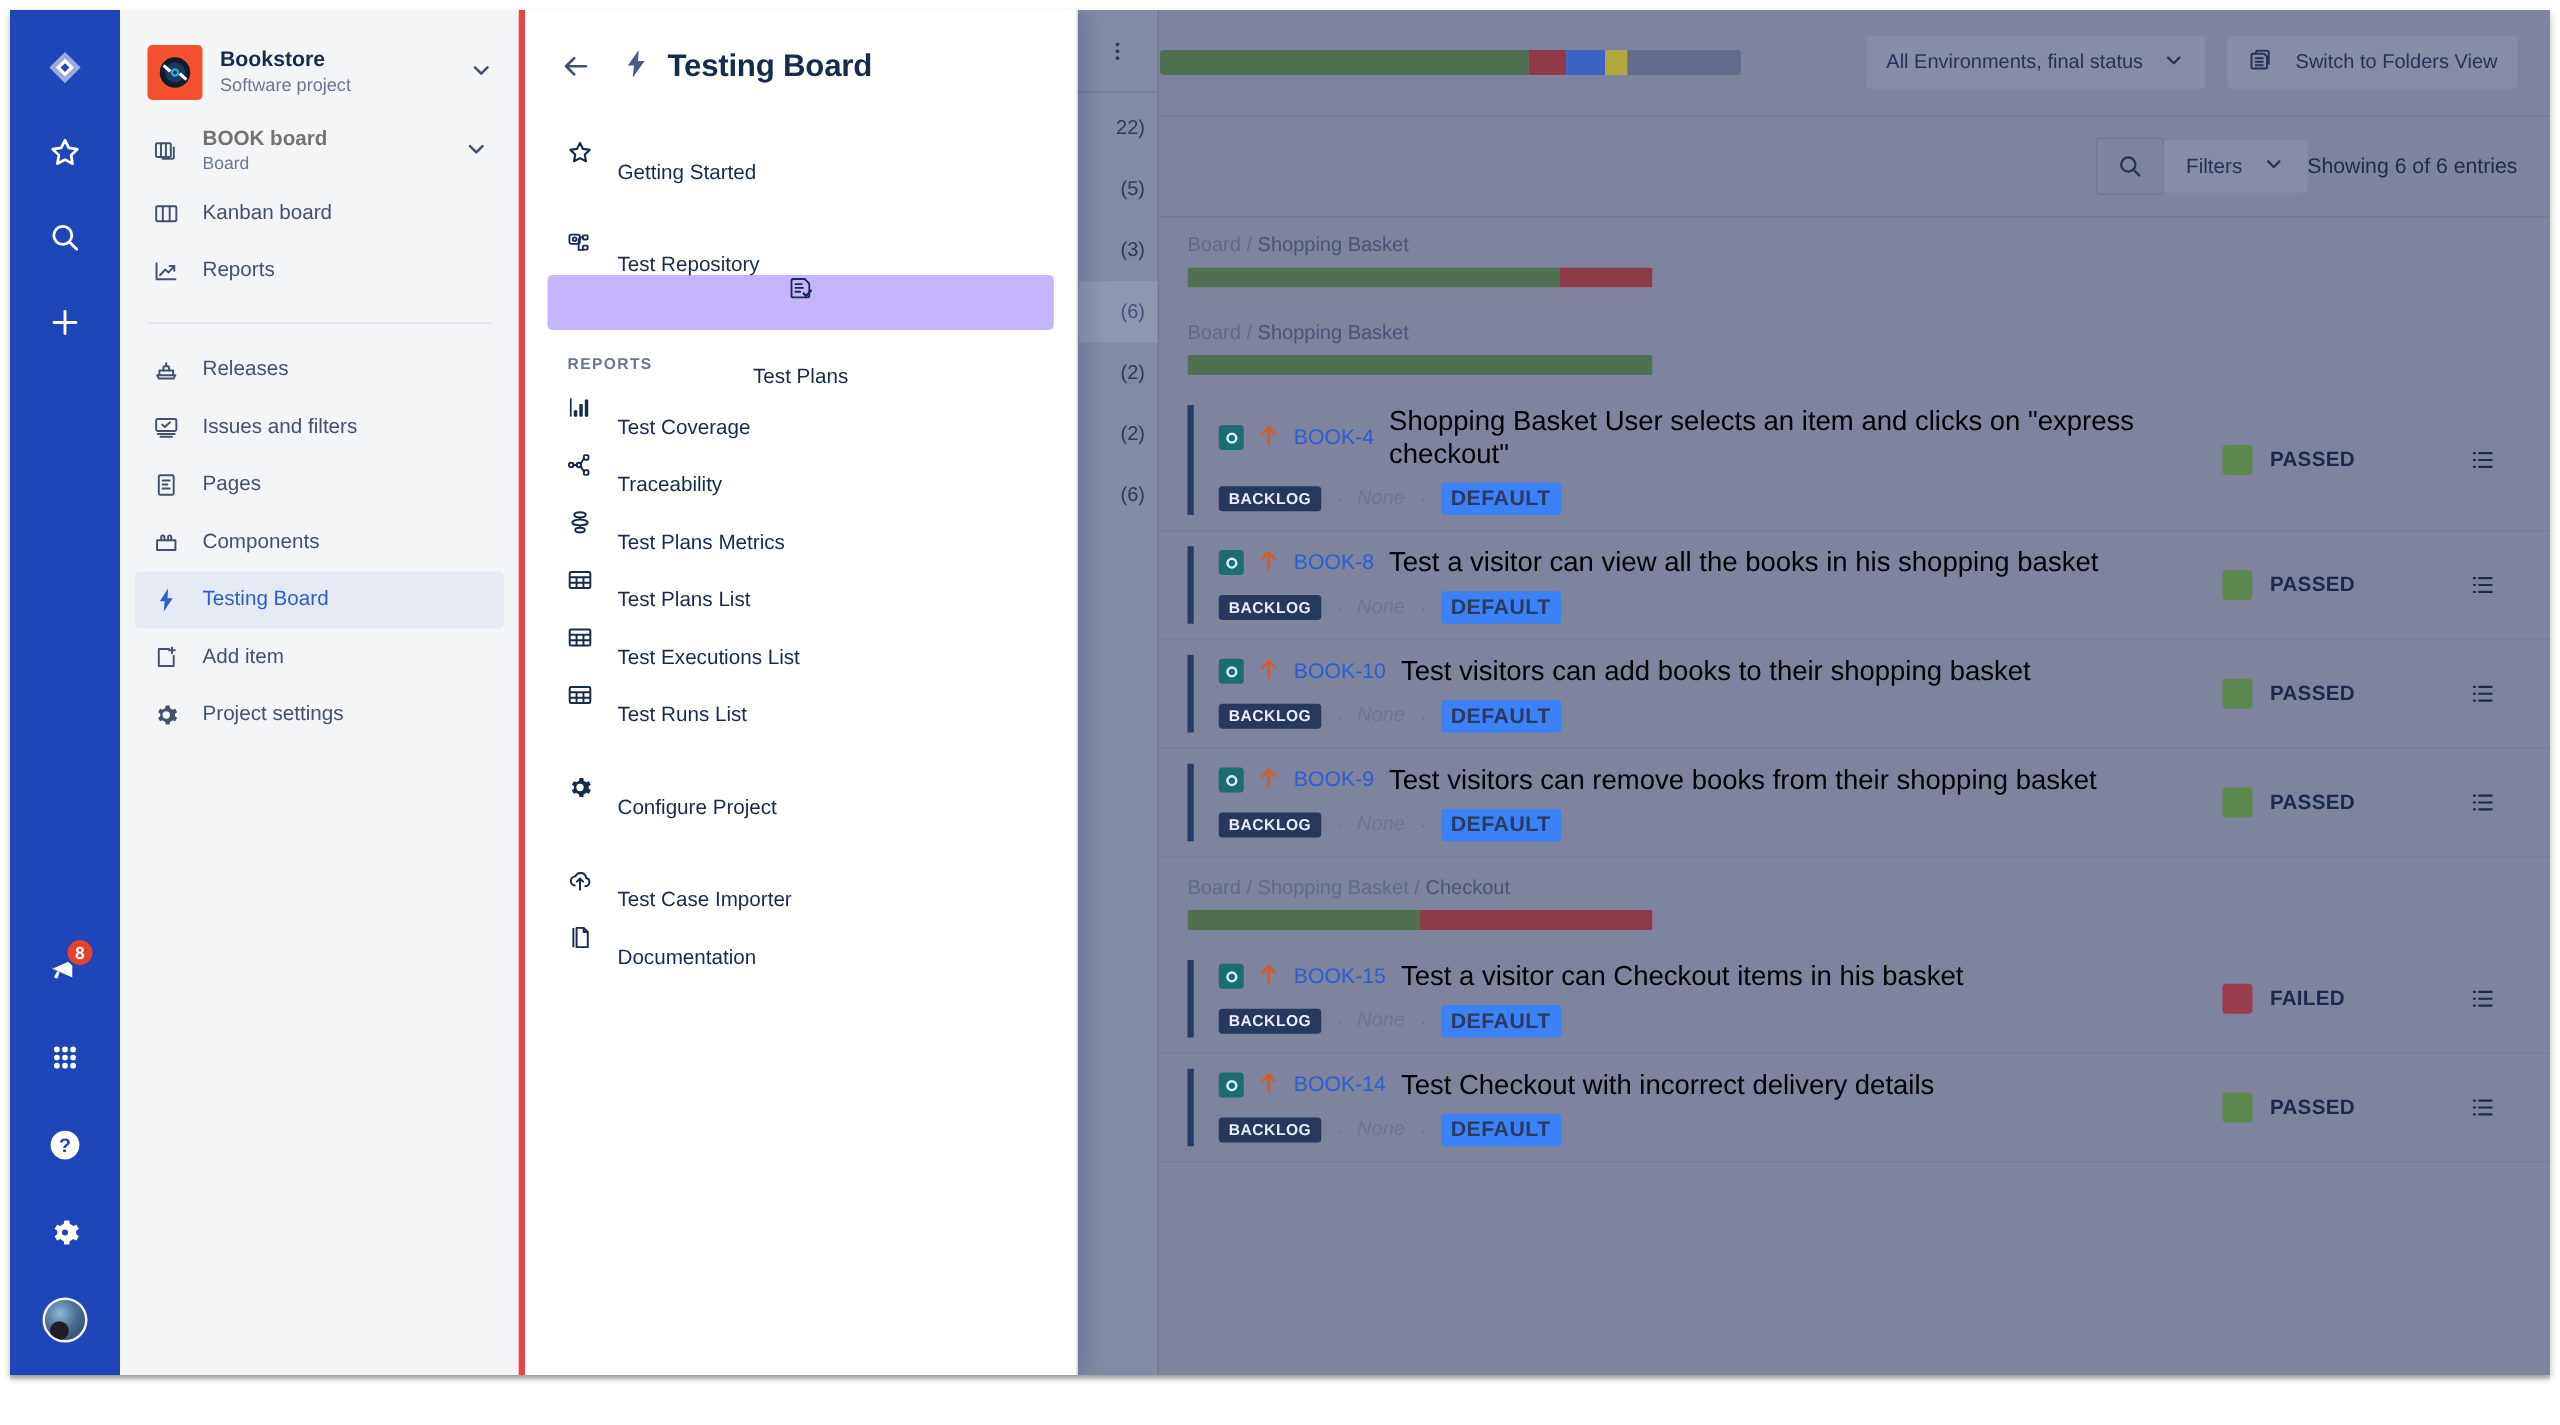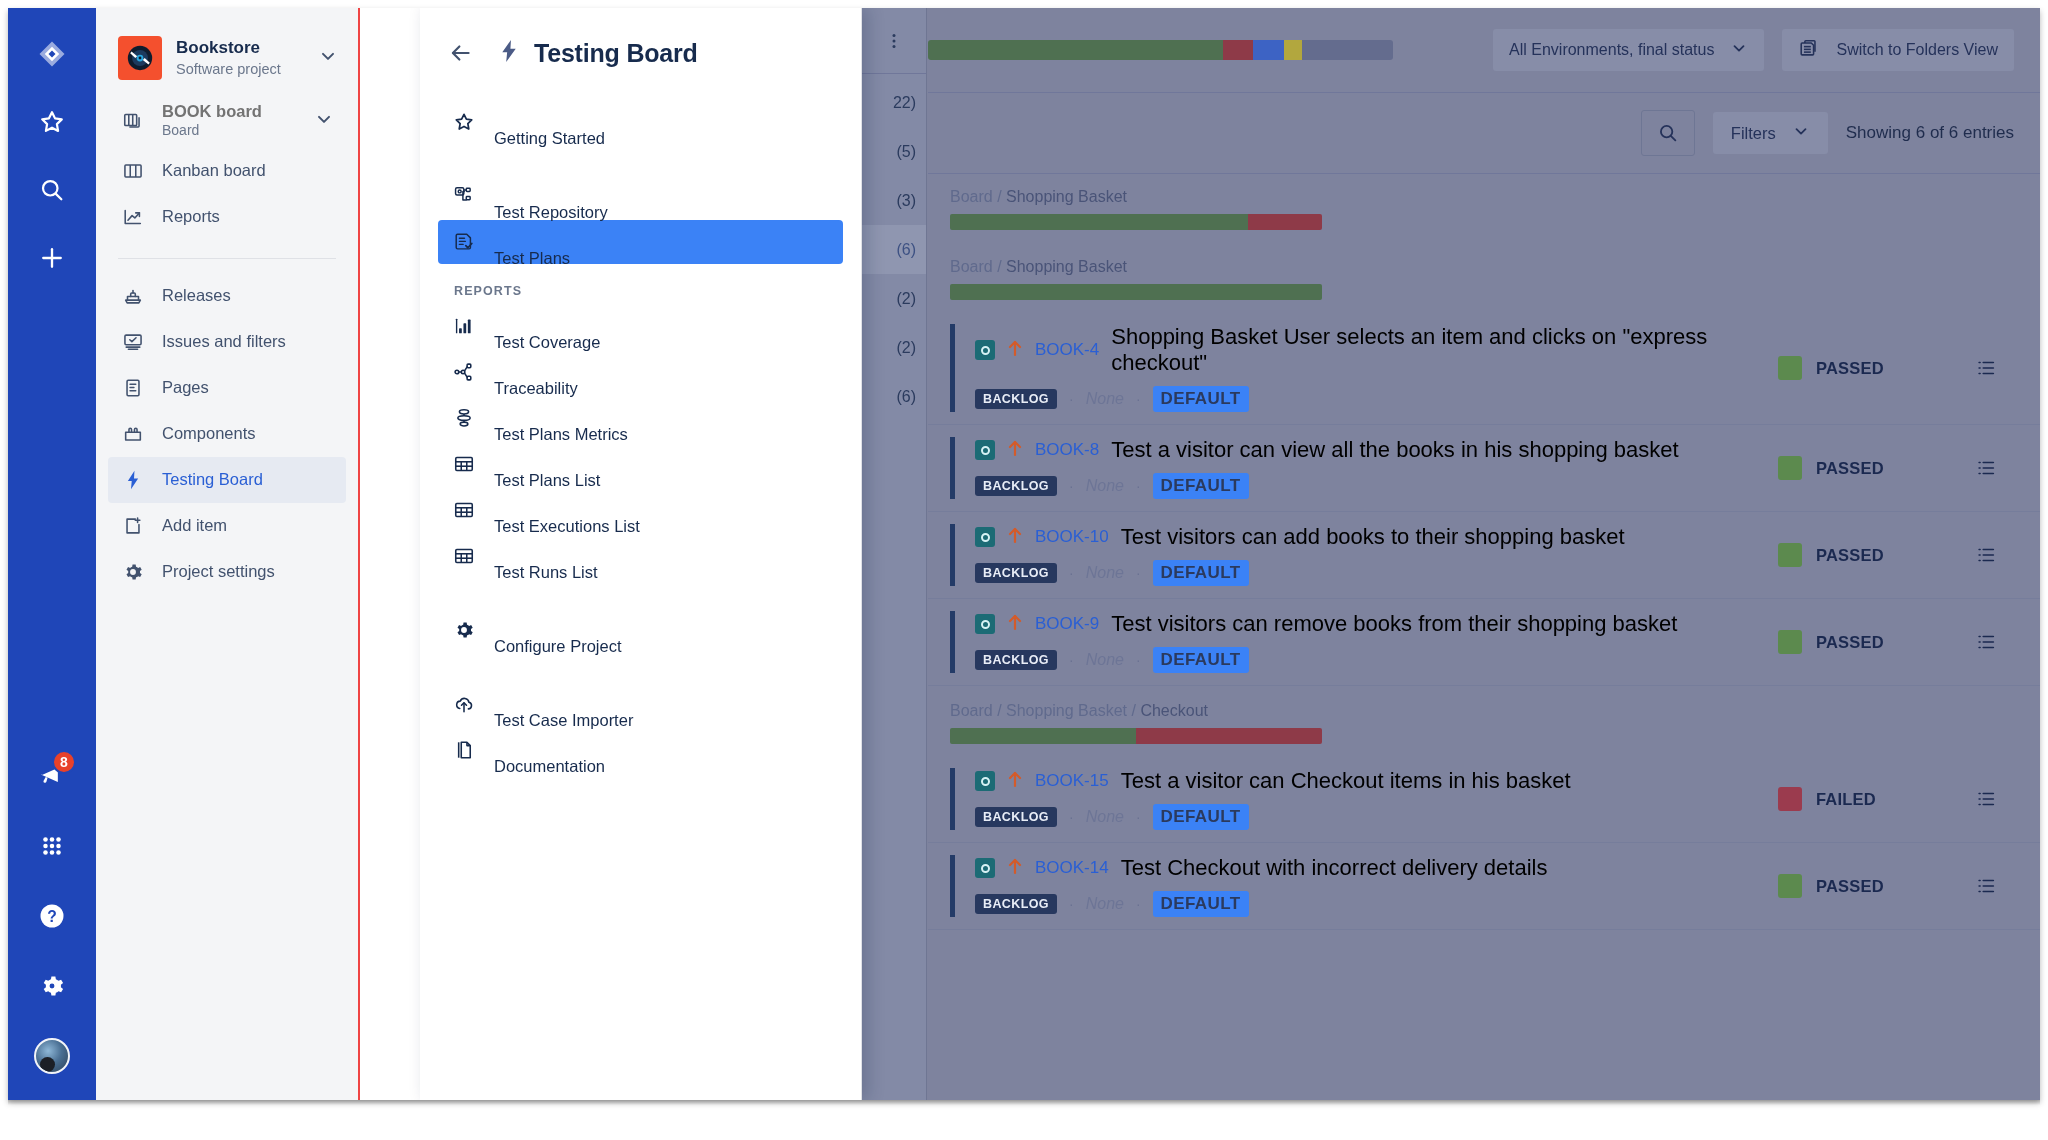--- a/index.html
+++ b/index.html
@@ -79,23 +79,23 @@
     left: 4px; bottom: 0px;
     width: 15px; height: 15px;
     border-radius: 50%;
     background: #1c1f26;
   }
 
   
   .projbar {
     position: absolute;
     left: 88px; top: 0;
-    width: 264px; height: 1092px;
+    width: 324px; height: 1092px;
     background: #f4f5f7;
-    border-right: 2px solid #ef4444;
+    border-right: 5px solid #ef4444;
   }
   .proj-head {
     display: flex; align-items: center;
     padding: 28px 20px 0 22px;
     gap: 14px;
     cursor: pointer;
   }
   .proj-logo {
     width: 44px; height: 44px;
     border-radius: 4px;
@@ -153,21 +153,21 @@
     display: flex; align-items: center;
     gap: 18px;
     height: 44px;
     margin: 2px 18px;
     padding: 0 14px;
     border-radius: 4px;
     cursor: pointer;
   }
   .p-item .pi-icon { width: 24px; display:flex; align-items:center; justify-content:center; color:#172b4d; flex:0 0 auto; }
   .p-item .pi-label { font-size: 16.5px; color: #172b4d; margin-top: 32px; }
-  .p-item.selected { background: #3b82f6; }
+  .p-item.selected { background: #c4b5fd; flex-direction: column; }
   .p-item.selected .pi-label { color: #172b4d; }
   .p-section {
     font-size: 12.5px;
     font-weight: bold;
     letter-spacing: 1.1px;
     color: #6b778c;
     margin: 20px 0 6px 34px;
   }
   .p-gap-sm { height: 14px; }
   .p-gap-md { height: 26px; }
@@ -238,21 +238,20 @@
     cursor: pointer;
     white-space: nowrap;
   }
   .pill .pchev { color: #25325a; }
 
   
   .filterbar {
     height: 82px;
     display: flex; align-items: center;
     padding: 0 26px 0 22px;
-    gap: 18px;
     border-top: 1px solid #70779a;
     border-bottom: 1px solid #70779a;
   }
   .fb-spacer { flex: 1 1 auto; }
   .search-box {
     width: 54px; height: 46px;
     border: 1px solid #6e7694;
     border-radius: 3px;
     display: flex; align-items: center; justify-content: center;
     cursor: pointer;

